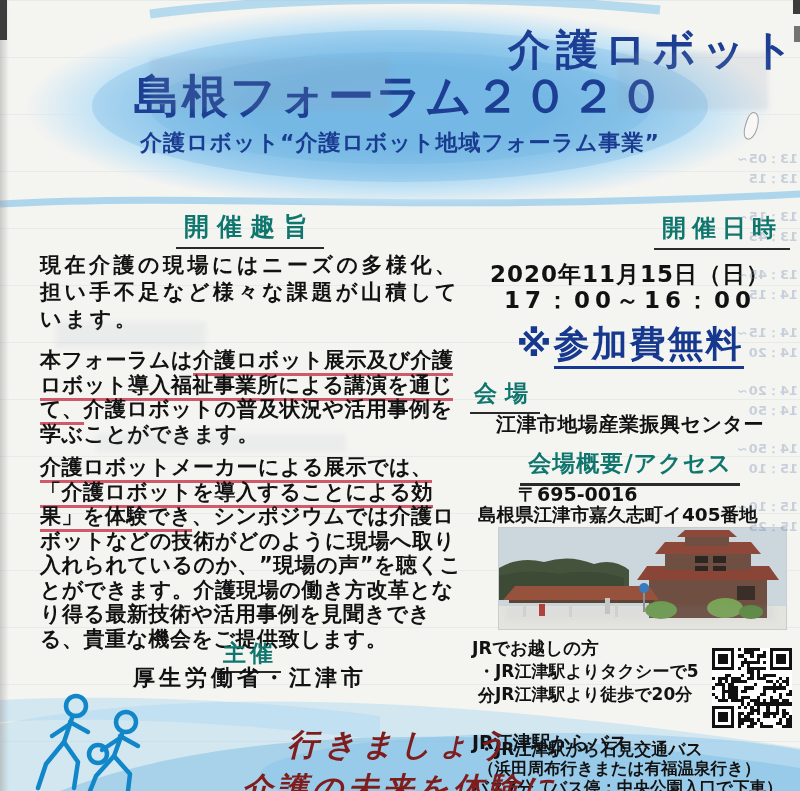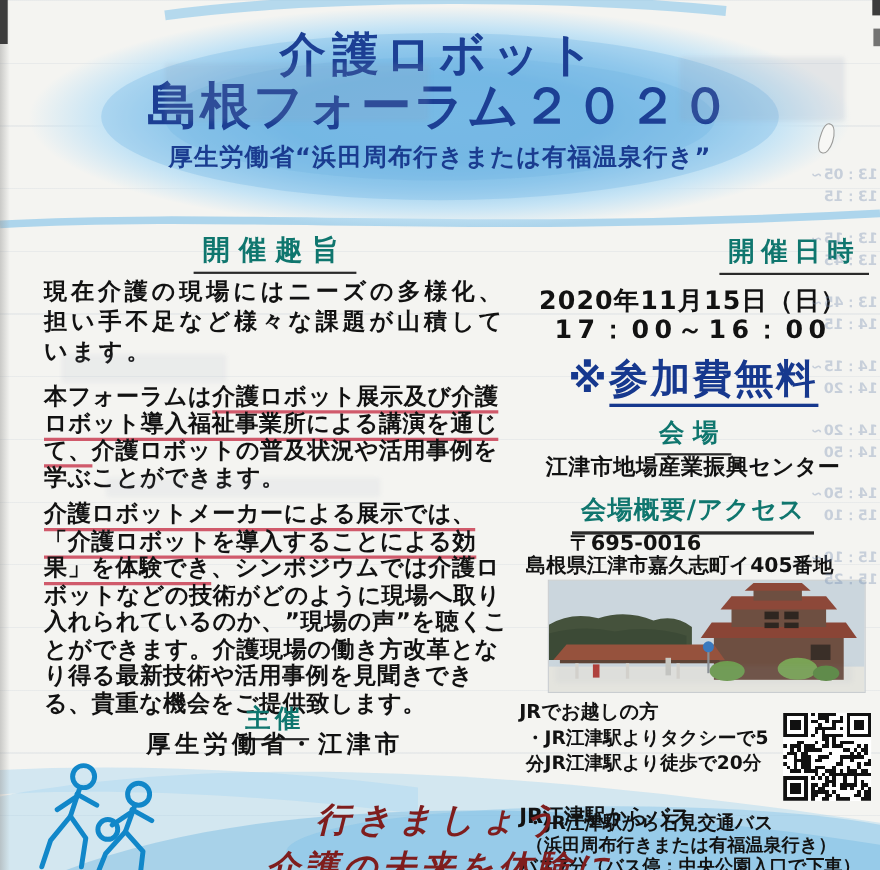--- a/index.html
+++ b/index.html
@@ -24,21 +24,21 @@
       #84c3e9 0%, #7fbfe7 38%, #9ccfee 62%, #c6e4f5 82%, rgba(244,244,241,0) 100%);
   }
   .ellipse-inner{
     left:92px;top:30px;width:616px;height:152px;border-radius:50%;
     background:rgba(110,180,228,0.30);
   }
   .ellipse-inner2{
     left:150px;top:52px;width:500px;height:112px;border-radius:50%;
     background:rgba(100,172,224,0.22);
   }
-  .title-1{left:0;top:22px;width:800px;text-align:center;
+  .title-1{left:0;top:22px;width:800px;text-align:right;
     font-size:42px;font-weight:700;color:#1c3f94;letter-spacing:6px;}
   .title-2{left:0;top:66px;width:800px;text-align:center;
     font-size:46px;font-weight:700;color:#1c3f94;letter-spacing:2px;}
   .subtitle{left:0;top:128px;width:800px;text-align:center;
     font-size:22px;font-weight:700;color:#1a3c90;letter-spacing:1px;}
   
   .h-line{font-weight:700;color:#0f766e;}
   .h-line .u{display:inline-block;border-bottom:2px solid #2a2a2a;padding:0 8px 4px;}
   
   .ltext{font-weight:700;line-height:24px;color:#121212;}
@@ -78,21 +78,21 @@
   <path d="M60,791 C240,722 520,724 800,768 L800,791 Z" fill="rgba(110,180,225,0.42)"></path>
   <path d="M0,700 C120,694 260,700 380,716 L380,740 C240,722 100,716 0,722 Z" fill="rgba(170,215,242,0.45)"></path>
   <ellipse cx="560" cy="775" rx="300" ry="42" fill="rgba(125,192,232,0.40)"></ellipse>
 </svg>
 
 <div class="abs ellipse-main"></div>
 <div class="abs ellipse-inner"></div>
 <div class="abs ellipse-inner2"></div>
 <div class="abs title-1">介護ロボット</div>
 <div class="abs title-2">島根フォーラム２０２０</div>
-<div class="abs subtitle">厚生労働省“浜田周布行きまたは有福温泉行き”</div>
+<div class="abs subtitle">介護ロボット“介護ロボット地域フォーラム事業”</div>
 <div class="abs scratch"></div>
 
 <div class="abs h-line" style="left:40px;top:210px;width:420px;text-align:center;font-size:25px;letter-spacing:8px;">
   <span class="u">開催趣旨</span>
 </div>
 
 <div class="abs ltext" style="left:40px;top:252px;width:424px;font-size:21px;letter-spacing:3.5px;line-height:27px;"><span>現在介護の現場にはニーズの多様化、担い手不足など様々な課題が山積しています。</span></div>
 
 <div class="abs ltext" style="left:40px;top:348px;width:424px;font-size:21px;line-height:24.5px;letter-spacing:0.5px;">
   <span>本フォーラムは</span><span class="redline">介護ロボット展示及び介護ロボット導入福祉事業所による講演を通じて、</span><span>介護ロボットの普及状況や活用事例を学ぶことができます。</span>
@@ -110,21 +110,21 @@
 <div class="abs h-line" style="left:470px;top:212px;width:320px;text-align:right;font-size:24px;letter-spacing:6px;">
   <span class="u">開催日時</span>
 </div>
 <div class="abs ltext" style="left:470px;top:262px;width:320px;text-align:center;font-size:23px;letter-spacing:1px;">2020年11月15日（日）</div>
 <div class="abs ltext" style="left:470px;top:288px;width:320px;text-align:center;font-size:23px;letter-spacing:5px;">17：00～16：00</div>
 
 <div class="abs fee" style="left:470px;top:320px;width:320px;text-align:center;font-size:36px;letter-spacing:2px;">
   <span>※</span><span class="u">参加費無料</span>
 </div>
 
-<div class="abs h-line" style="left:470px;top:378px;width:320px;text-align:center;font-size:23px;letter-spacing:8px;">
+<div class="abs h-line" style="left:470px;top:378px;width:320px;text-align:left;font-size:23px;letter-spacing:8px;">
   <span class="u" style="padding:0 4px 3px;">会場</span>
 </div>
 <div class="abs ltext" style="left:470px;top:412px;width:320px;text-align:center;font-size:20px;letter-spacing:0.5px;">江津市地場産業振興センター</div>
 
 <div class="abs h-line" style="left:470px;top:448px;width:320px;text-align:center;font-size:23px;letter-spacing:1px;">
   <span class="u" style="border-bottom-width:3px;">会場概要/アクセス</span>
 </div>
 <div class="abs ltext" style="left:502px;top:482px;width:312px;font-size:19px;margin-left:16px;">〒695-0016</div>
 <div class="abs ltext" style="left:478px;top:503px;width:312px;font-size:18.5px;">島根県江津市嘉久志町イ405番地</div>
 

